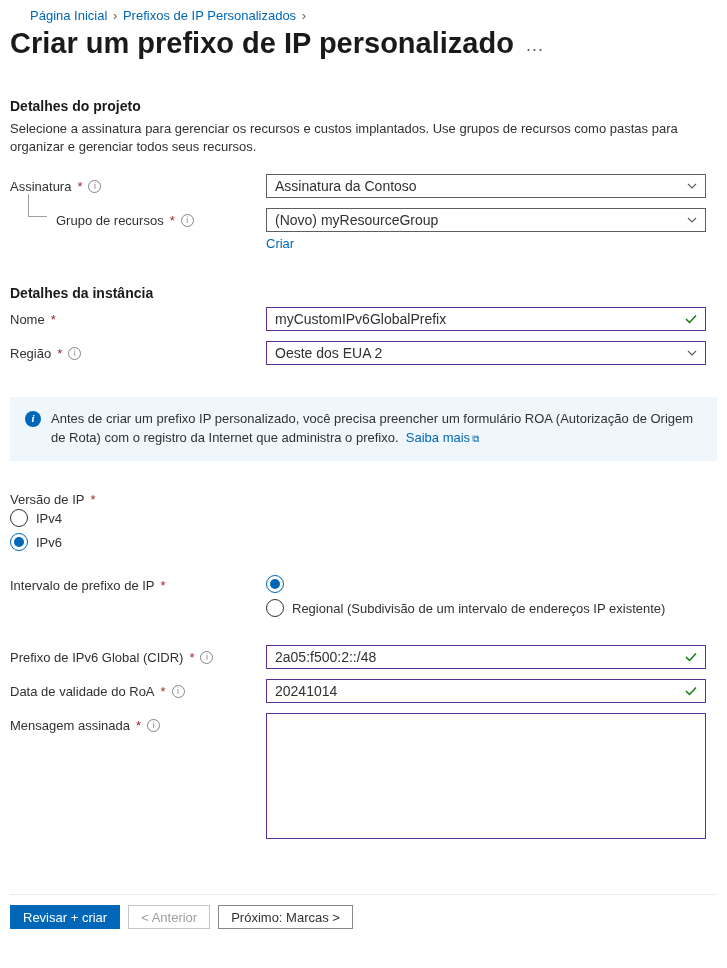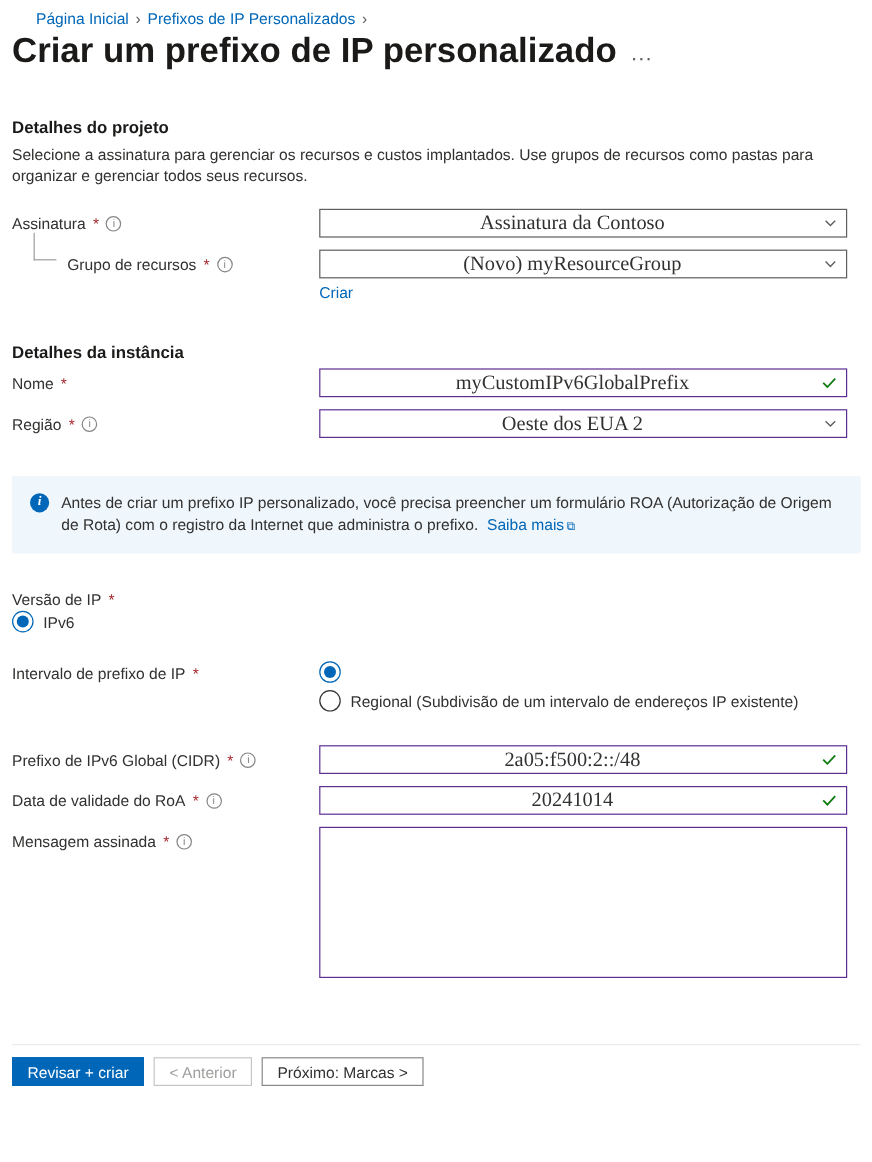--- a/index.html
+++ b/index.html
@@ -31,24 +31,23 @@
      border-left:1px solid #a19f9d; border-bottom:1px solid #a19f9d;
   }
   .req { color: #a4262c; margin-left:2px; }
   .info-icon {
     display:inline-flex; align-items:center; justify-content:center;
     width:13px; height:13px; border:1px solid #878583; border-radius:50%;
     font-size:9px; color:#878583; line-height:1; margin-left:2px;
   }
   .ctrl-col { flex: 1; max-width: 440px; }
   .txt-in, .sel-in, .ta-in {
-    width: 100%; border: 1px solid #605e5c; background:#fff; font-size: 17px;
-    padding: 4px 26px 4px 8px; height: 24px; color:#323130; font-family:Liberation Serif, serif;
+    width: 100%; border: 1px solid #605e5c; background:#fff; font-size: 14px;
+    padding: 4px 26px 4px 8px; height: 24px; color:#323130; font-family:Liberation Sans, sans-serif;
     outline: none;
-    text-align: center;
   }
   .sel-wrap { position: relative; }
   .sel-wrap .chev-d {
     position:absolute; right:8px; top:50%; transform:translateY(-50%);
     pointer-events:none; color:#605e5c;
   }
   .valid-wrap { position: relative; }
   .valid-wrap .check {
     position:absolute; right:8px; top:50%; transform:translateY(-50%);
     color:#107c10; pointer-events:none;
@@ -197,20 +196,24 @@
 
 
 <div class="row" style="margin-bottom:22px;flex-direction:column;">
   <div class="label-col">
     <span>Versão de IP</span>
       <span class="req">*</span>
   </div>
   <div class="ctrl-col">
     <div class="radio-group">
       <div class="radio-item">
+        <span class="radio-dot"></span>
+        <span>IPv4</span>
+      </div>
+      <div class="radio-item">
         <span class="radio-dot sel"></span>
         <span>IPv6</span>
       </div>
     </div>
   </div>
 </div>
 
 
 <div class="row" style="margin-bottom:28px;">
   <div class="label-col">

